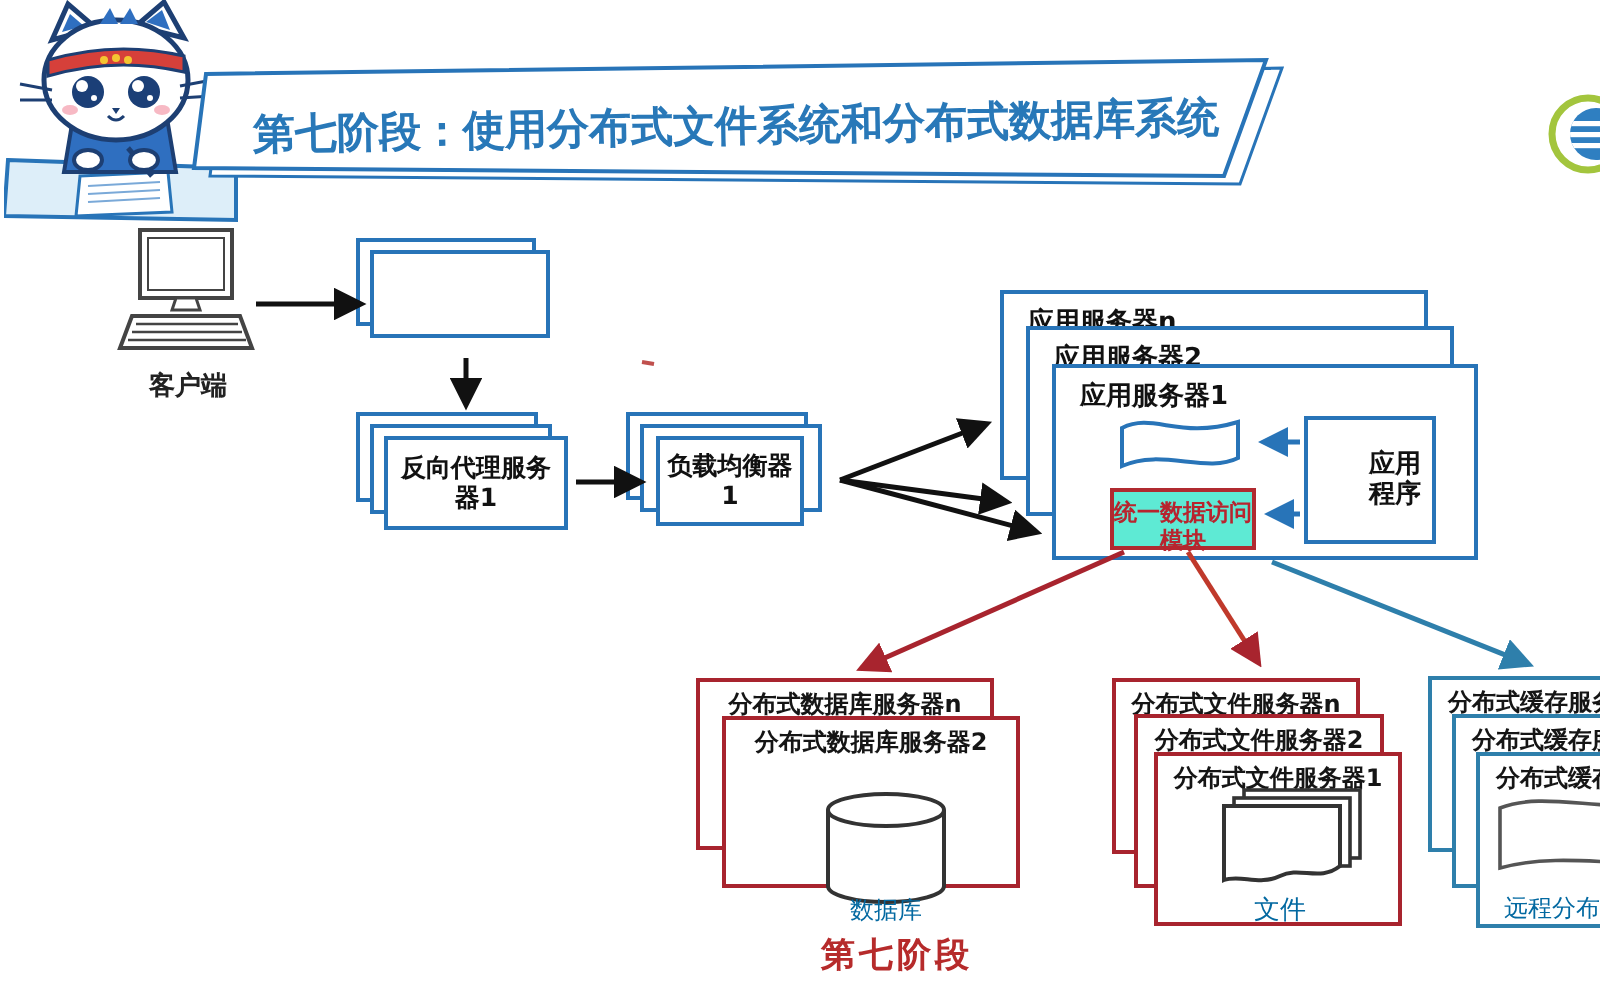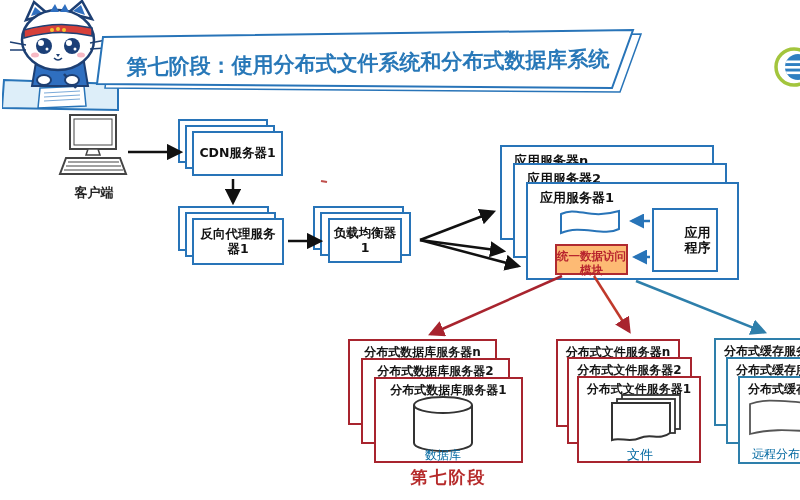--- a/index.html
+++ b/index.html
@@ -8,21 +8,21 @@
   .abs{position:absolute;}
   .stackbox{position:absolute;background:#fff;border:2px solid #2874b8;box-sizing:border-box;}
   .bw25{border-width:2.5px;}
   .red-b{border-color:#a8242e;border-width:2.5px;}
   .teal-b{border-color:#2e7fab;border-width:2.5px;}
   .lbl-center{display:flex;align-items:center;justify-content:center;
               font-size:12.5px;font-weight:600;color:#111;text-align:center;line-height:1.18;}
   .lbl-top{font-size:12px;font-weight:600;color:#151515;text-align:center;padding-top:3px;}
   .lbl-left{text-align:left;padding-left:8px;white-space:nowrap;overflow:visible;}
   .applbl{font-size:13px;font-weight:700;color:#111;padding:5px 0 0 12px;text-align:left;}
-  .module{position:absolute;background:#fdba74;border:2px solid #b02a30;color:#b8242e;
+  .module{position:absolute;background:#5eead4;border:2px solid #b02a30;color:#b8242e;
           font-size:11.5px;font-weight:700;text-align:center;line-height:1.25;
           padding-top:3px;box-sizing:border-box;}
   .iconlabel{position:absolute;text-align:center;font-weight:400;color:#0369a1;margin-top:39px;}
   .caption{position:absolute;text-align:center;font-size:17px;font-weight:800;
            color:#b62b2b;letter-spacing:2px;}
   .title-text{position:absolute;left:118px;top:49px;width:500px;text-align:center;
               font-size:21px;font-weight:700;color:#2878b8;transform:rotate(-1deg);}
   .clientlbl{position:absolute;left:56px;top:184px;width:76px;text-align:center;
              font-size:13px;color:#222;font-weight:600;}
   svg{display:block;}
@@ -96,21 +96,20 @@
     <polygon points="30,37 40,37 42,43 28,43" fill="#fff" stroke="#444" stroke-width="1.5"></polygon>
     <polygon points="8,46 62,46 68,62 2,62" fill="#fff" stroke="#444" stroke-width="2"></polygon>
     <line x1="10" y1="50" x2="61" y2="50" stroke="#444" stroke-width="1.2"></line>
     <line x1="8" y1="54" x2="63" y2="54" stroke="#444" stroke-width="1.2"></line>
     <line x1="6" y1="58" x2="65" y2="58" stroke="#444" stroke-width="1.2"></line>
   </svg>
   <div class="clientlbl">客户端</div>
 
   <div class="stackbox" style="left:178px;top:119px;width:90px;height:44px;"></div>
   <div class="stackbox" style="left:185px;top:125px;width:90px;height:44px;"></div>
-  <div class="stackbox lbl-center" style="left:192px;top:131px;width:91px;height:45px;">CDN服务器1</div>
 
   <div class="stackbox" style="left:178px;top:206px;width:91px;height:45px;"></div>
   <div class="stackbox" style="left:185px;top:212px;width:91px;height:45px;"></div>
   <div class="stackbox lbl-center" style="left:192px;top:218px;width:92px;height:47px;padding:0 2px;">反向代理服务器1</div>
 
   <div class="stackbox" style="left:313px;top:206px;width:91px;height:44px;"></div>
   <div class="stackbox" style="left:320px;top:212px;width:91px;height:44px;"></div>
   <div class="stackbox lbl-center" style="left:328px;top:218px;width:74px;height:45px;">负载均衡器1</div>
 
   <div class="stackbox bw25 applbl" style="left:500px;top:145px;width:214px;height:95px;">应用服务器n</div>
@@ -121,21 +120,20 @@
     <path d="M6,10 C22,2 34,16 64,7 L64,25 C48,33 26,20 6,29 Z" fill="#fff" stroke="#2874b8" stroke-width="2"></path>
   </svg>
   <div class="iconlabel" style="left:556px;top:214px;width:68px;font-size:12.5px;">本地缓存</div>
 
   <div class="stackbox lbl-center" style="left:652px;top:208px;width:66px;height:64px;font-size:13px;padding-left:25px;">应用程序</div>
 
   <div class="module" style="left:555px;top:244px;width:73px;height:31px;">统一数据访问模块</div>
 
   <div class="stackbox red-b lbl-top" style="left:348px;top:339px;width:149px;height:86px;">分布式数据库服务器n</div>
   <div class="stackbox red-b lbl-top" style="left:361px;top:358px;width:149px;height:86px;">分布式数据库服务器2</div>
-  <div class="stackbox red-b lbl-top" style="left:374px;top:377px;width:149px;height:86px;">分布式数据库服务器1</div>
   <svg class="abs" style="left:411px;top:395px;" width="64" height="60" viewBox="0 0 64 60">
     <path d="M3,10 L3,48 A29,8 0 0 0 61,48 L61,10" fill="#fff" stroke="#333" stroke-width="2"></path>
     <ellipse cx="32" cy="10" rx="29" ry="8" fill="#fff" stroke="#333" stroke-width="2"></ellipse>
   </svg>
   <div class="iconlabel" style="left:411px;top:408px;width:64px;font-size:12px;">数据库</div>
   <div class="caption" style="left:374px;top:466px;width:149px;">第七阶段</div>
 
   <div class="stackbox red-b lbl-top" style="left:556px;top:339px;width:124px;height:88px;">分布式文件服务器n</div>
   <div class="stackbox red-b lbl-top" style="left:567px;top:357px;width:125px;height:87px;">分布式文件服务器2</div>
   <div class="stackbox red-b lbl-top" style="left:577px;top:376px;width:124px;height:87px;">分布式文件服务器1</div>

